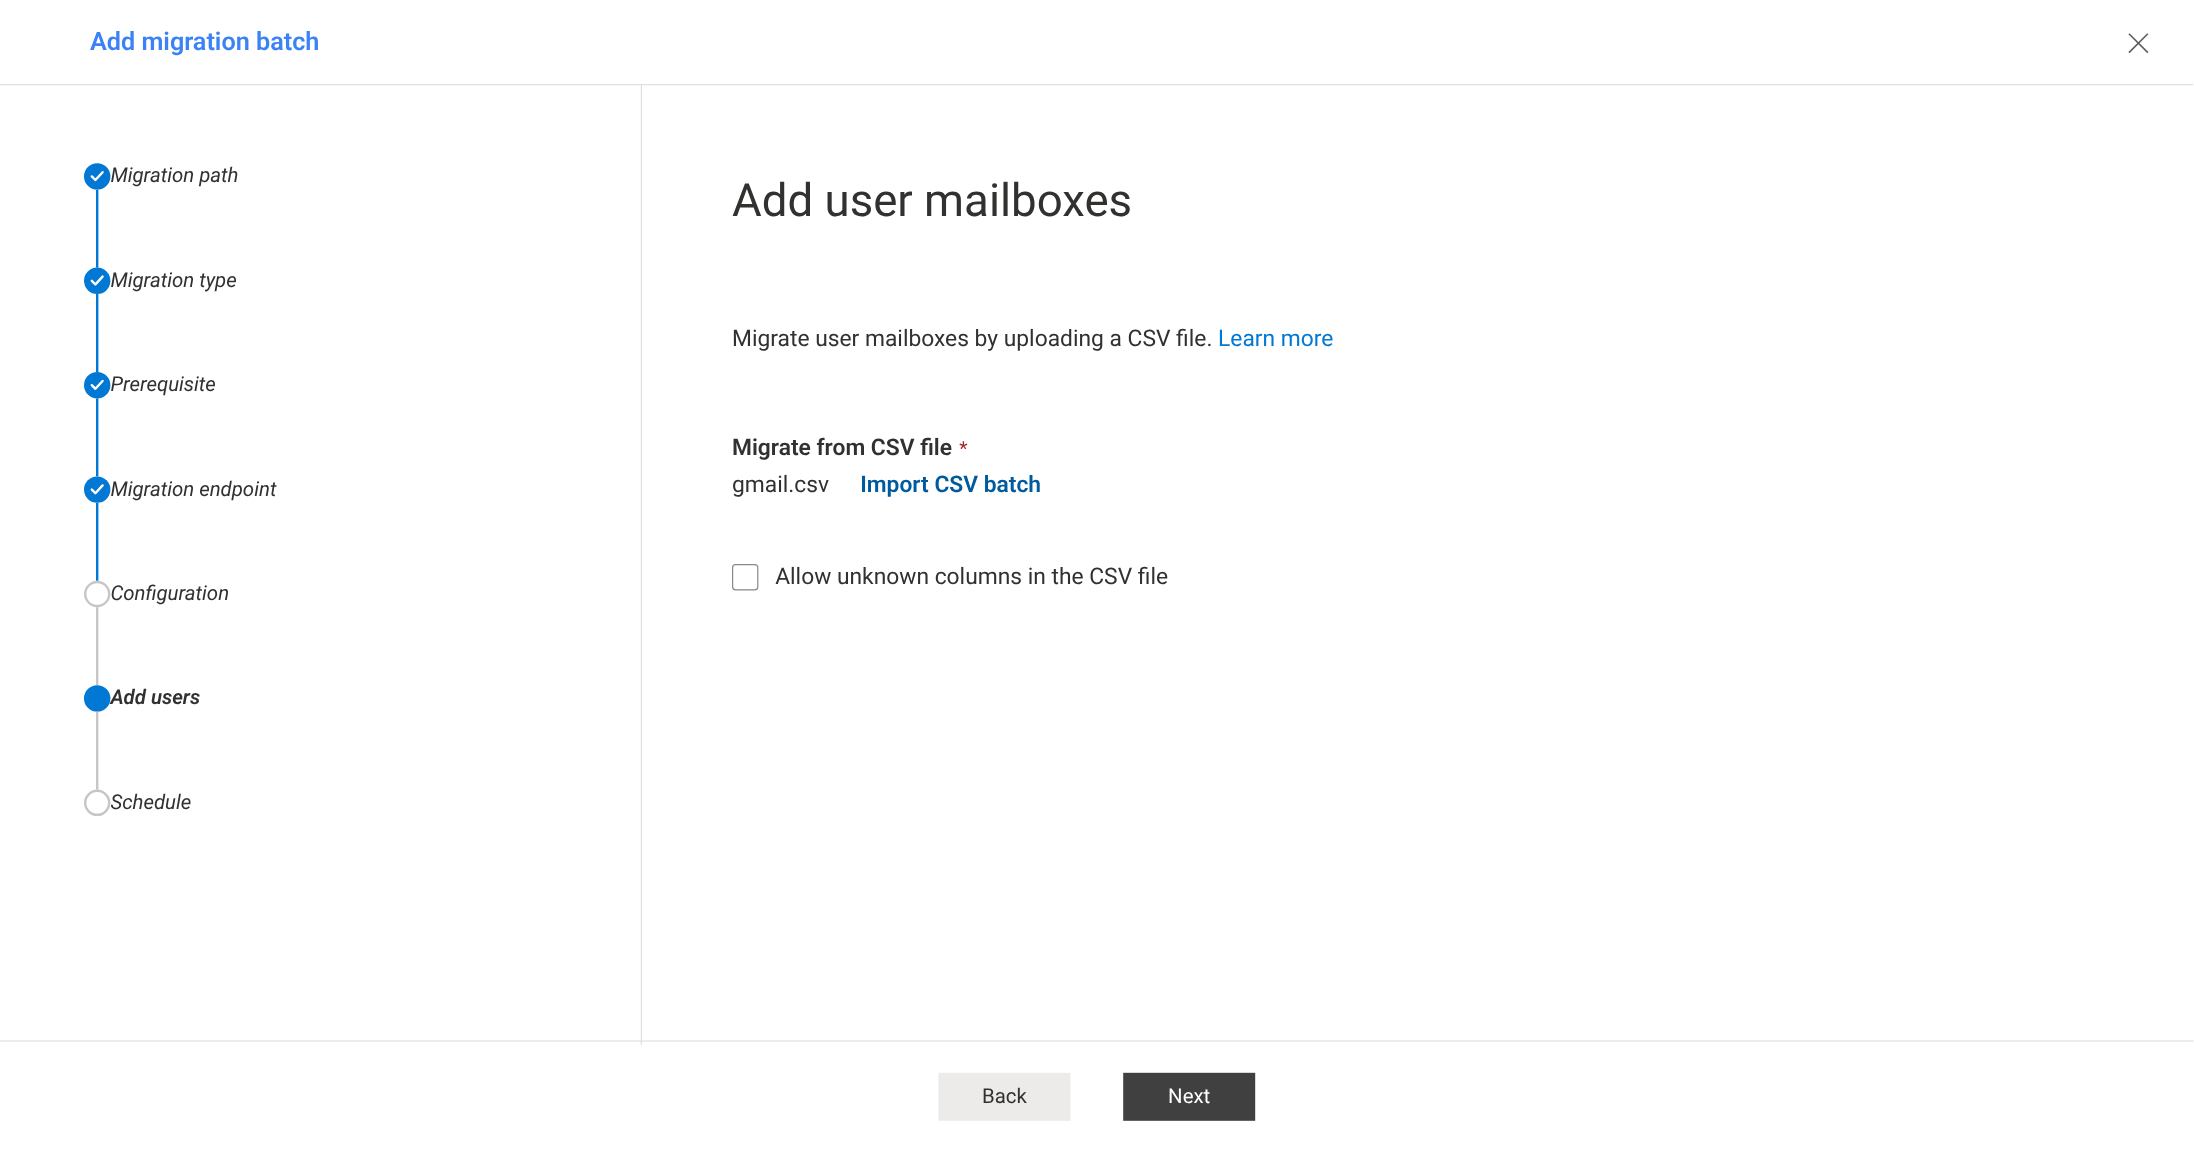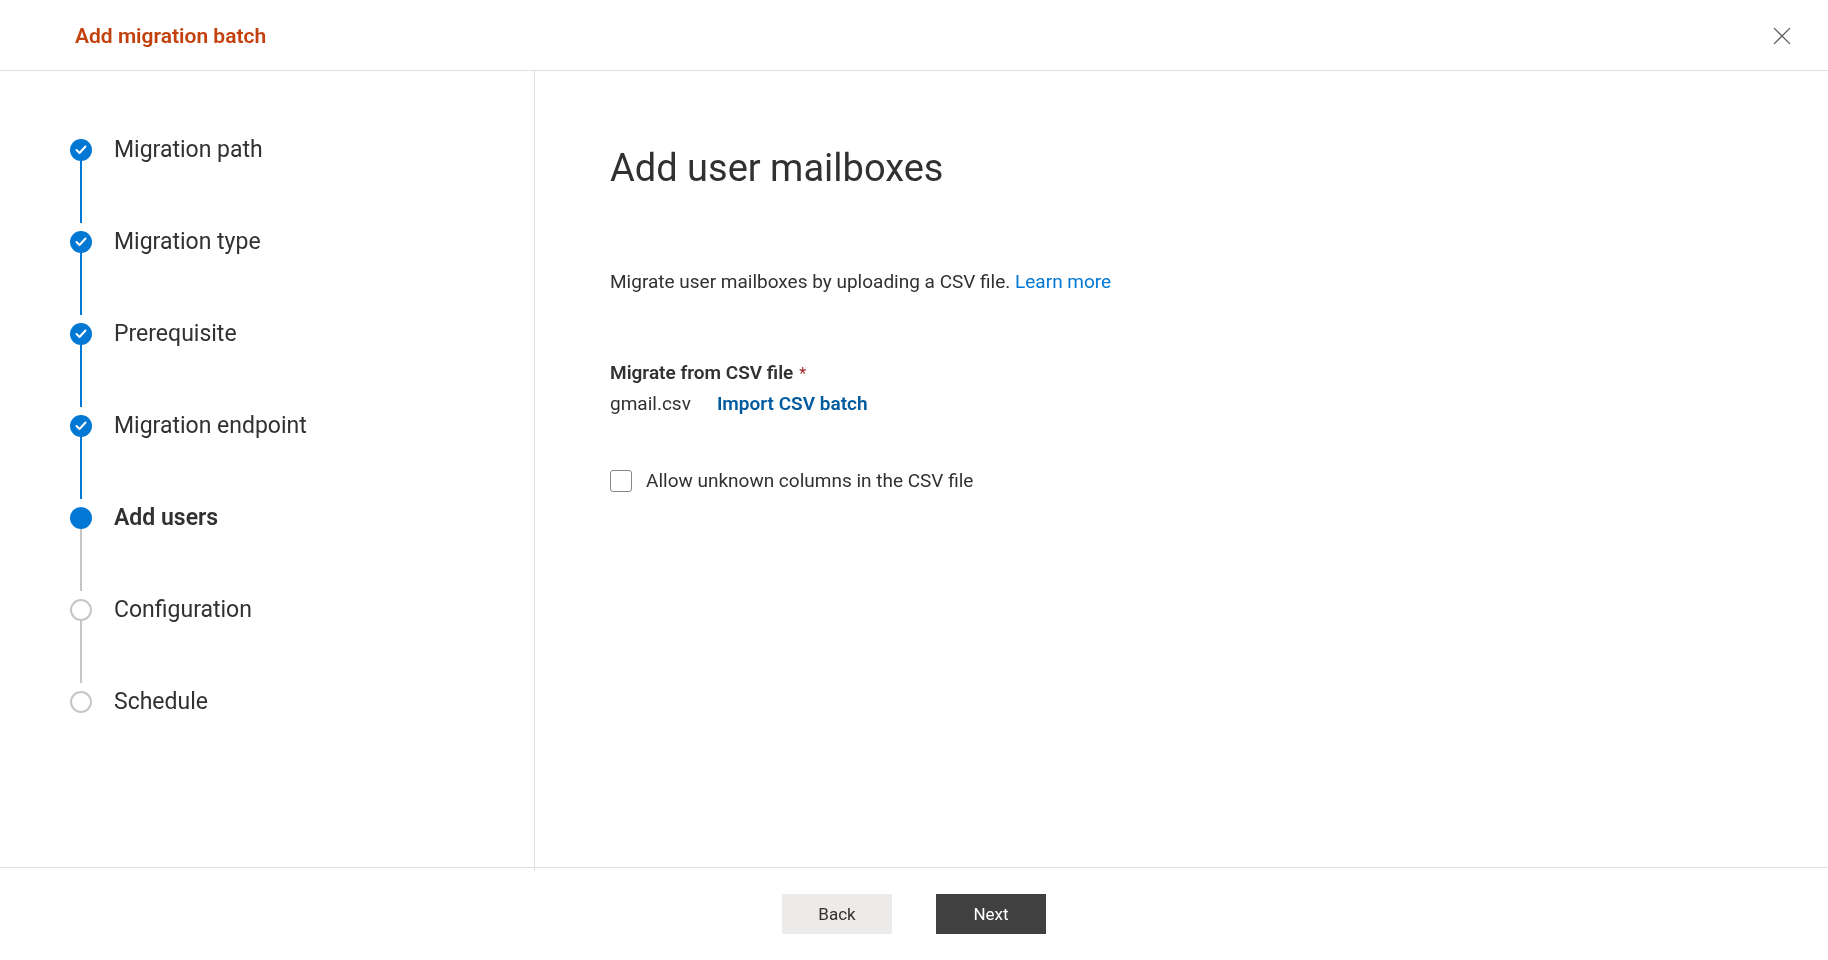--- a/index.html
+++ b/index.html
@@ -19,21 +19,21 @@
     .header {
       display: flex;
       justify-content: space-between;
       align-items: center;
       padding: 20px 30px 18px 75px;
       border-bottom: 1px solid #e1dfdd;
     }
     .header-title {
       font-size: 21px;
       font-weight: 600;
-      color: #c2410c;
+      color: #3b82f6;
     }
     .close-btn {
       width: 32px;
       height: 32px;
       display: flex;
       align-items: center;
       justify-content: center;
       cursor: pointer;
       color: #605e5c;
     }
@@ -96,23 +96,23 @@
       width: 2px;
       height: 65px;
     }
     .step-connector.done {
       background: #0078d4;
     }
     .step-connector.pending {
       background: #c8c6c4;
     }
     .step-label {
-      margin-left: 22px;
-      font-size: 23px;
-      color: #323130;
+      font-size: 17px;
+      color: #323130;
+      font-style: italic;
     }
     .step-label.current {
       font-weight: 600;
     }
     .content {
       flex: 1;
       padding: 75px 0 0 75px;
     }
     .content-title {
       font-size: 38px;
@@ -249,28 +249,28 @@
       <li class="step-item">
         <div class="step-circle completed">
           <svg viewBox="0 0 12 12">
               <path d="M10.5 2.5 L4.5 9 L1.5 6" stroke="#fff" stroke-width="2" fill="none" stroke-linecap="round" stroke-linejoin="round"></path>
             </svg>
         </div>
         <div class="step-connector done"></div>
         <span class="step-label">Migration endpoint</span>
       </li>
       <li class="step-item">
+        <div class="step-circle upcoming"></div>
+        <div class="step-connector pending"></div>
+        <span class="step-label">Configuration</span>
+      </li>
+      <li class="step-item">
         <div class="step-circle current"></div>
         <div class="step-connector pending"></div>
         <span class="step-label current">Add users</span>
-      </li>
-      <li class="step-item">
-        <div class="step-circle upcoming"></div>
-        <div class="step-connector pending"></div>
-        <span class="step-label">Configuration</span>
       </li>
       <li class="step-item">
         <div class="step-circle upcoming"></div>
         <span class="step-label">Schedule</span>
       </li>
     </ul>
   </nav>
 
   <main class="content">
     <h1 class="content-title">Add user mailboxes</h1>

